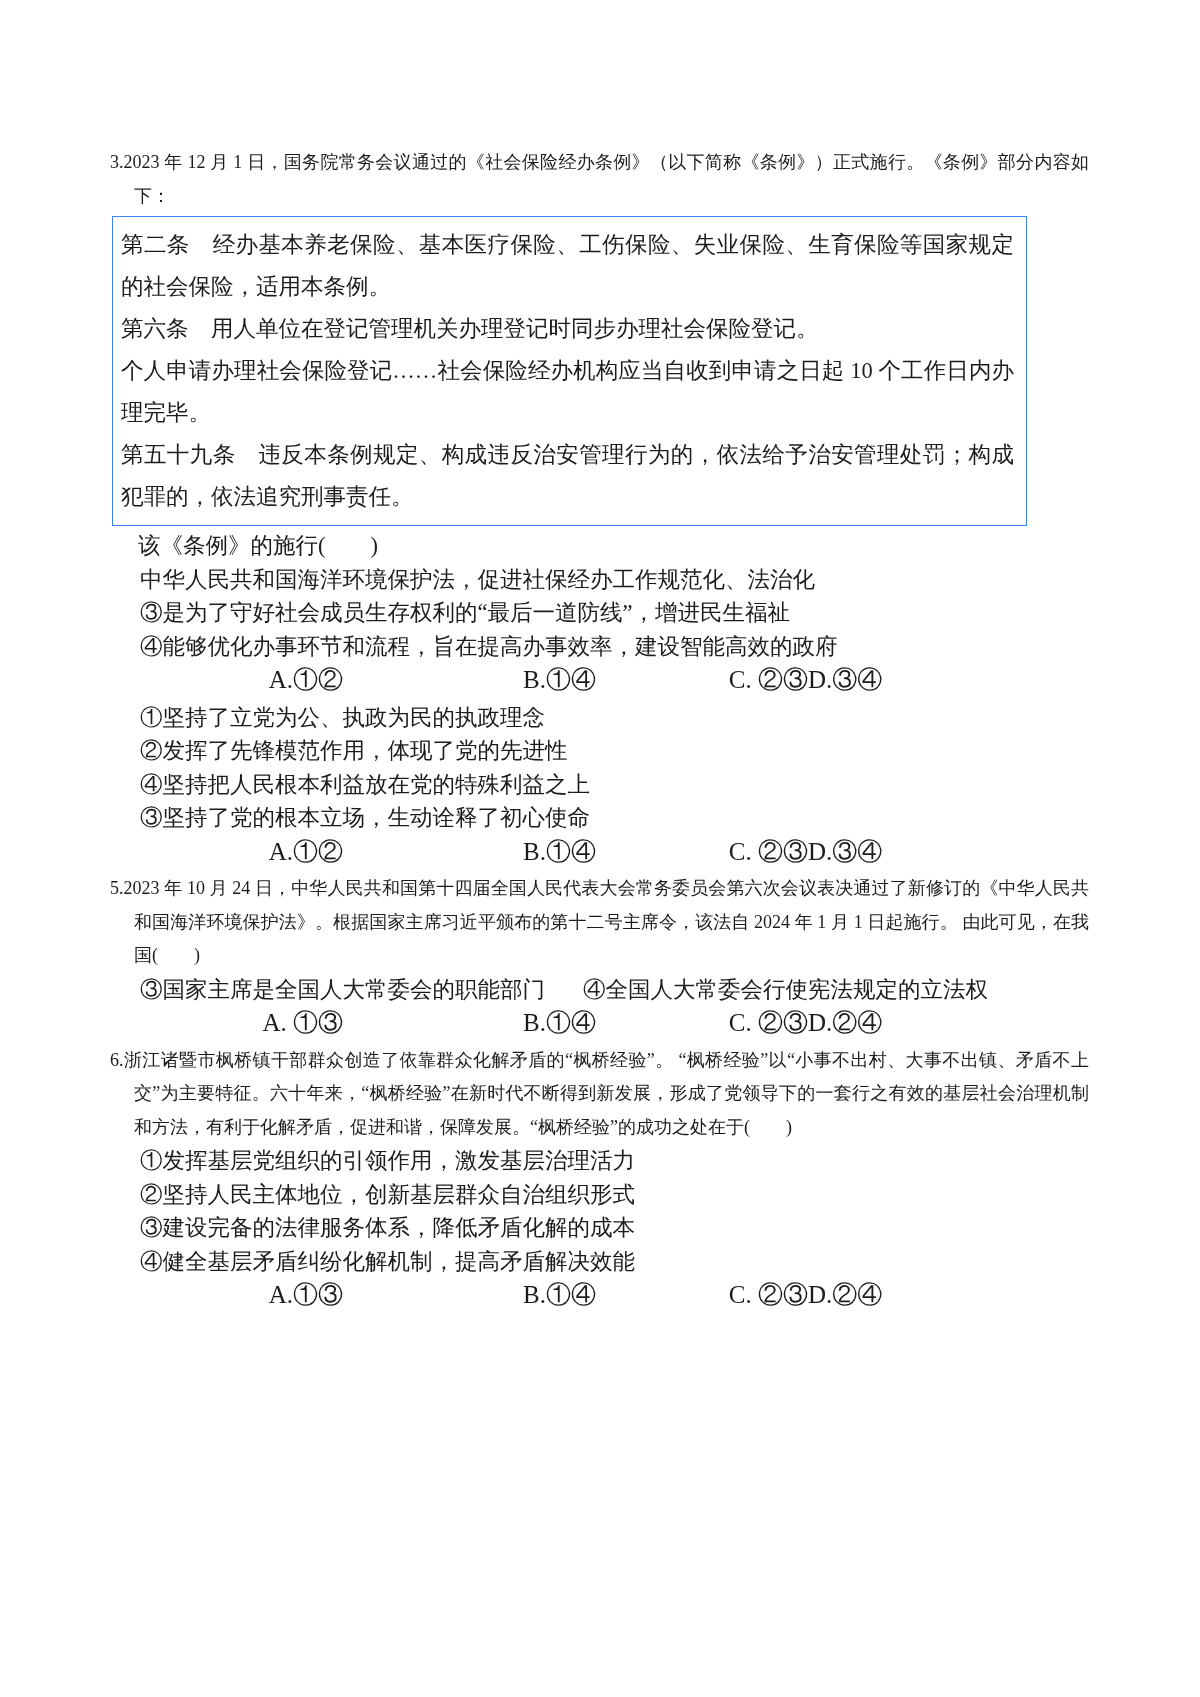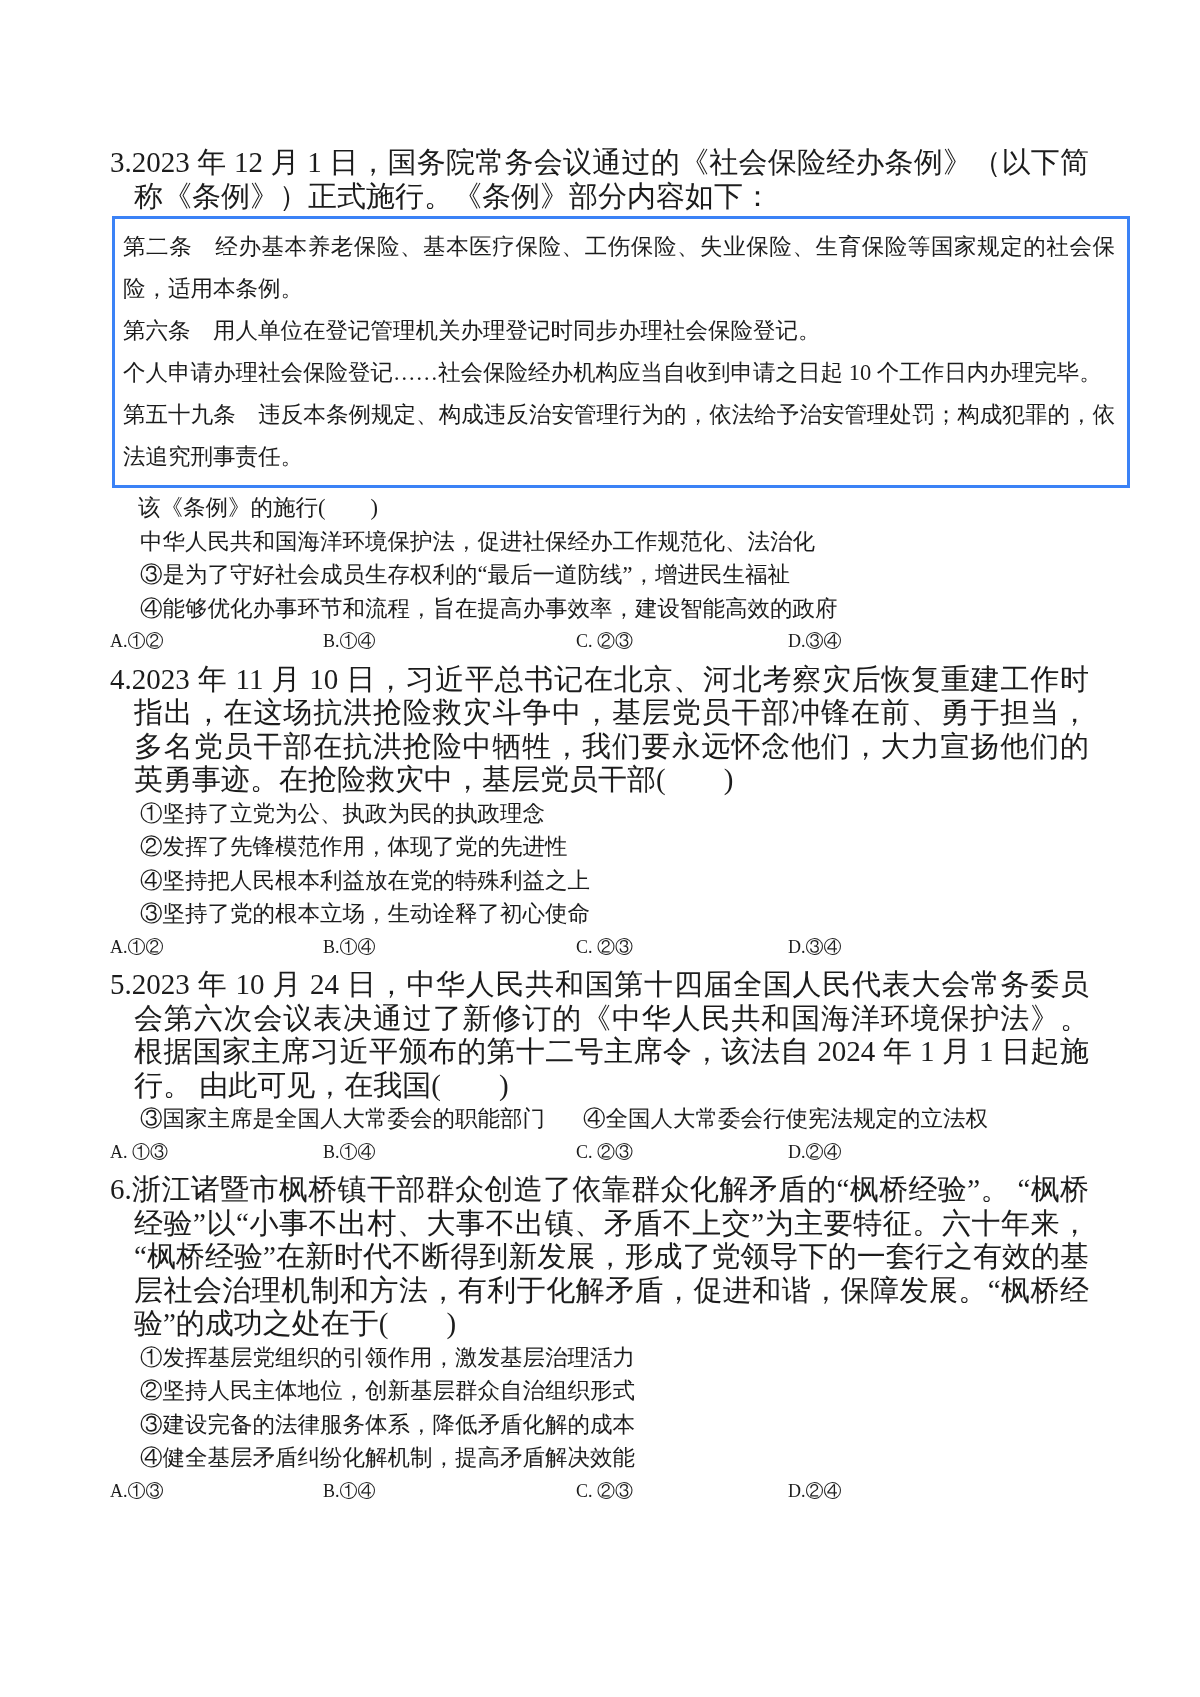--- a/index.html
+++ b/index.html
@@ -12,32 +12,32 @@
     color: #1c1c1c;
     box-sizing: border-box;
     padding: 146px 90px 0 110px;
     overflow: hidden;
   }
   .content { width: 958px; }
   .question { margin: 0 0 2px 0; }
   .question + .question { margin-top: 4px; }
   .stem {
     margin: 0;
-    font-size: 29px;
+    font-size: 18px;
     line-height: 33.5px;
     text-align: justify;
     padding-left: 24px;
     text-indent: -24px;
     width: 955px;
   }
   .doc-box {
     box-sizing: border-box;
-    width: 1018px;
+    width: 915px;
     margin: 3px 0 3px 2px;
-    border: 3px solid #3b82f6;
+    border: 1px solid #3b82f6;
     padding: 7px 12px 7px 8px;
   }
   .doc-box p {
     margin: 0;
     font-size: 22.5px;
     line-height: 42px;
     text-align: justify;
   }
   .lead, .item {
     margin: 0;
@@ -50,22 +50,24 @@
   .lead { margin-left: 28px; }
   .item-row {
     display: flex;
     margin-left: 30px;
     font-size: 22.5px;
     line-height: 33.5px;
   }
   .item-row .col-1 { width: 443px; }
   .opts {
     display: flex;
-    font-size: 18px;
+    margin-left: 20px;
+    font-size: 25px;
     line-height: 33.5px;
+    text-align: right;
   }
   .opt-a { width: 213px; }
   .opt-b { width: 253px; }
   .opt-c { width: 212px; }
   .footer {
     margin-top: 4px;
     font-size: 22px;
     line-height: 33px;
     text-align: center;
     width: 955px;
@@ -91,21 +93,20 @@
       <p class="item">④能够优化办事环节和流程，旨在提高办事效率，建设智能高效的政府</p>
       <div class="opts">
         <span class="opt-a">A.①②</span>
         <span class="opt-b">B.①④</span>
         <span class="opt-c">C. ②③</span>
         <span class="opt-d">D.③④</span>
       </div>
     </section>
 
     <section class="question">
-      <p class="stem"><span>4.</span><span>2023 年 11 月 10 日，习近平总书记在北京、河北考察灾后恢复重建工作时指出，在这场抗洪抢险救灾斗争中，基层党员干部冲锋在前、勇于担当，多名党员干部在抗洪抢险中牺牲，我们要永远怀念他们，大力宣扬他们的英勇事迹。在抢险救灾中，基层党员干部(　　)</span></p>
       <p class="item">①坚持了立党为公、执政为民的执政理念</p>
       <p class="item">②发挥了先锋模范作用，体现了党的先进性</p>
       <p class="item">④坚持把人民根本利益放在党的特殊利益之上</p>
       <p class="item">③坚持了党的根本立场，生动诠释了初心使命</p>
       <div class="opts">
         <span class="opt-a">A.①②</span>
         <span class="opt-b">B.①④</span>
         <span class="opt-c">C. ②③</span>
         <span class="opt-d">D.③④</span>
       </div>

